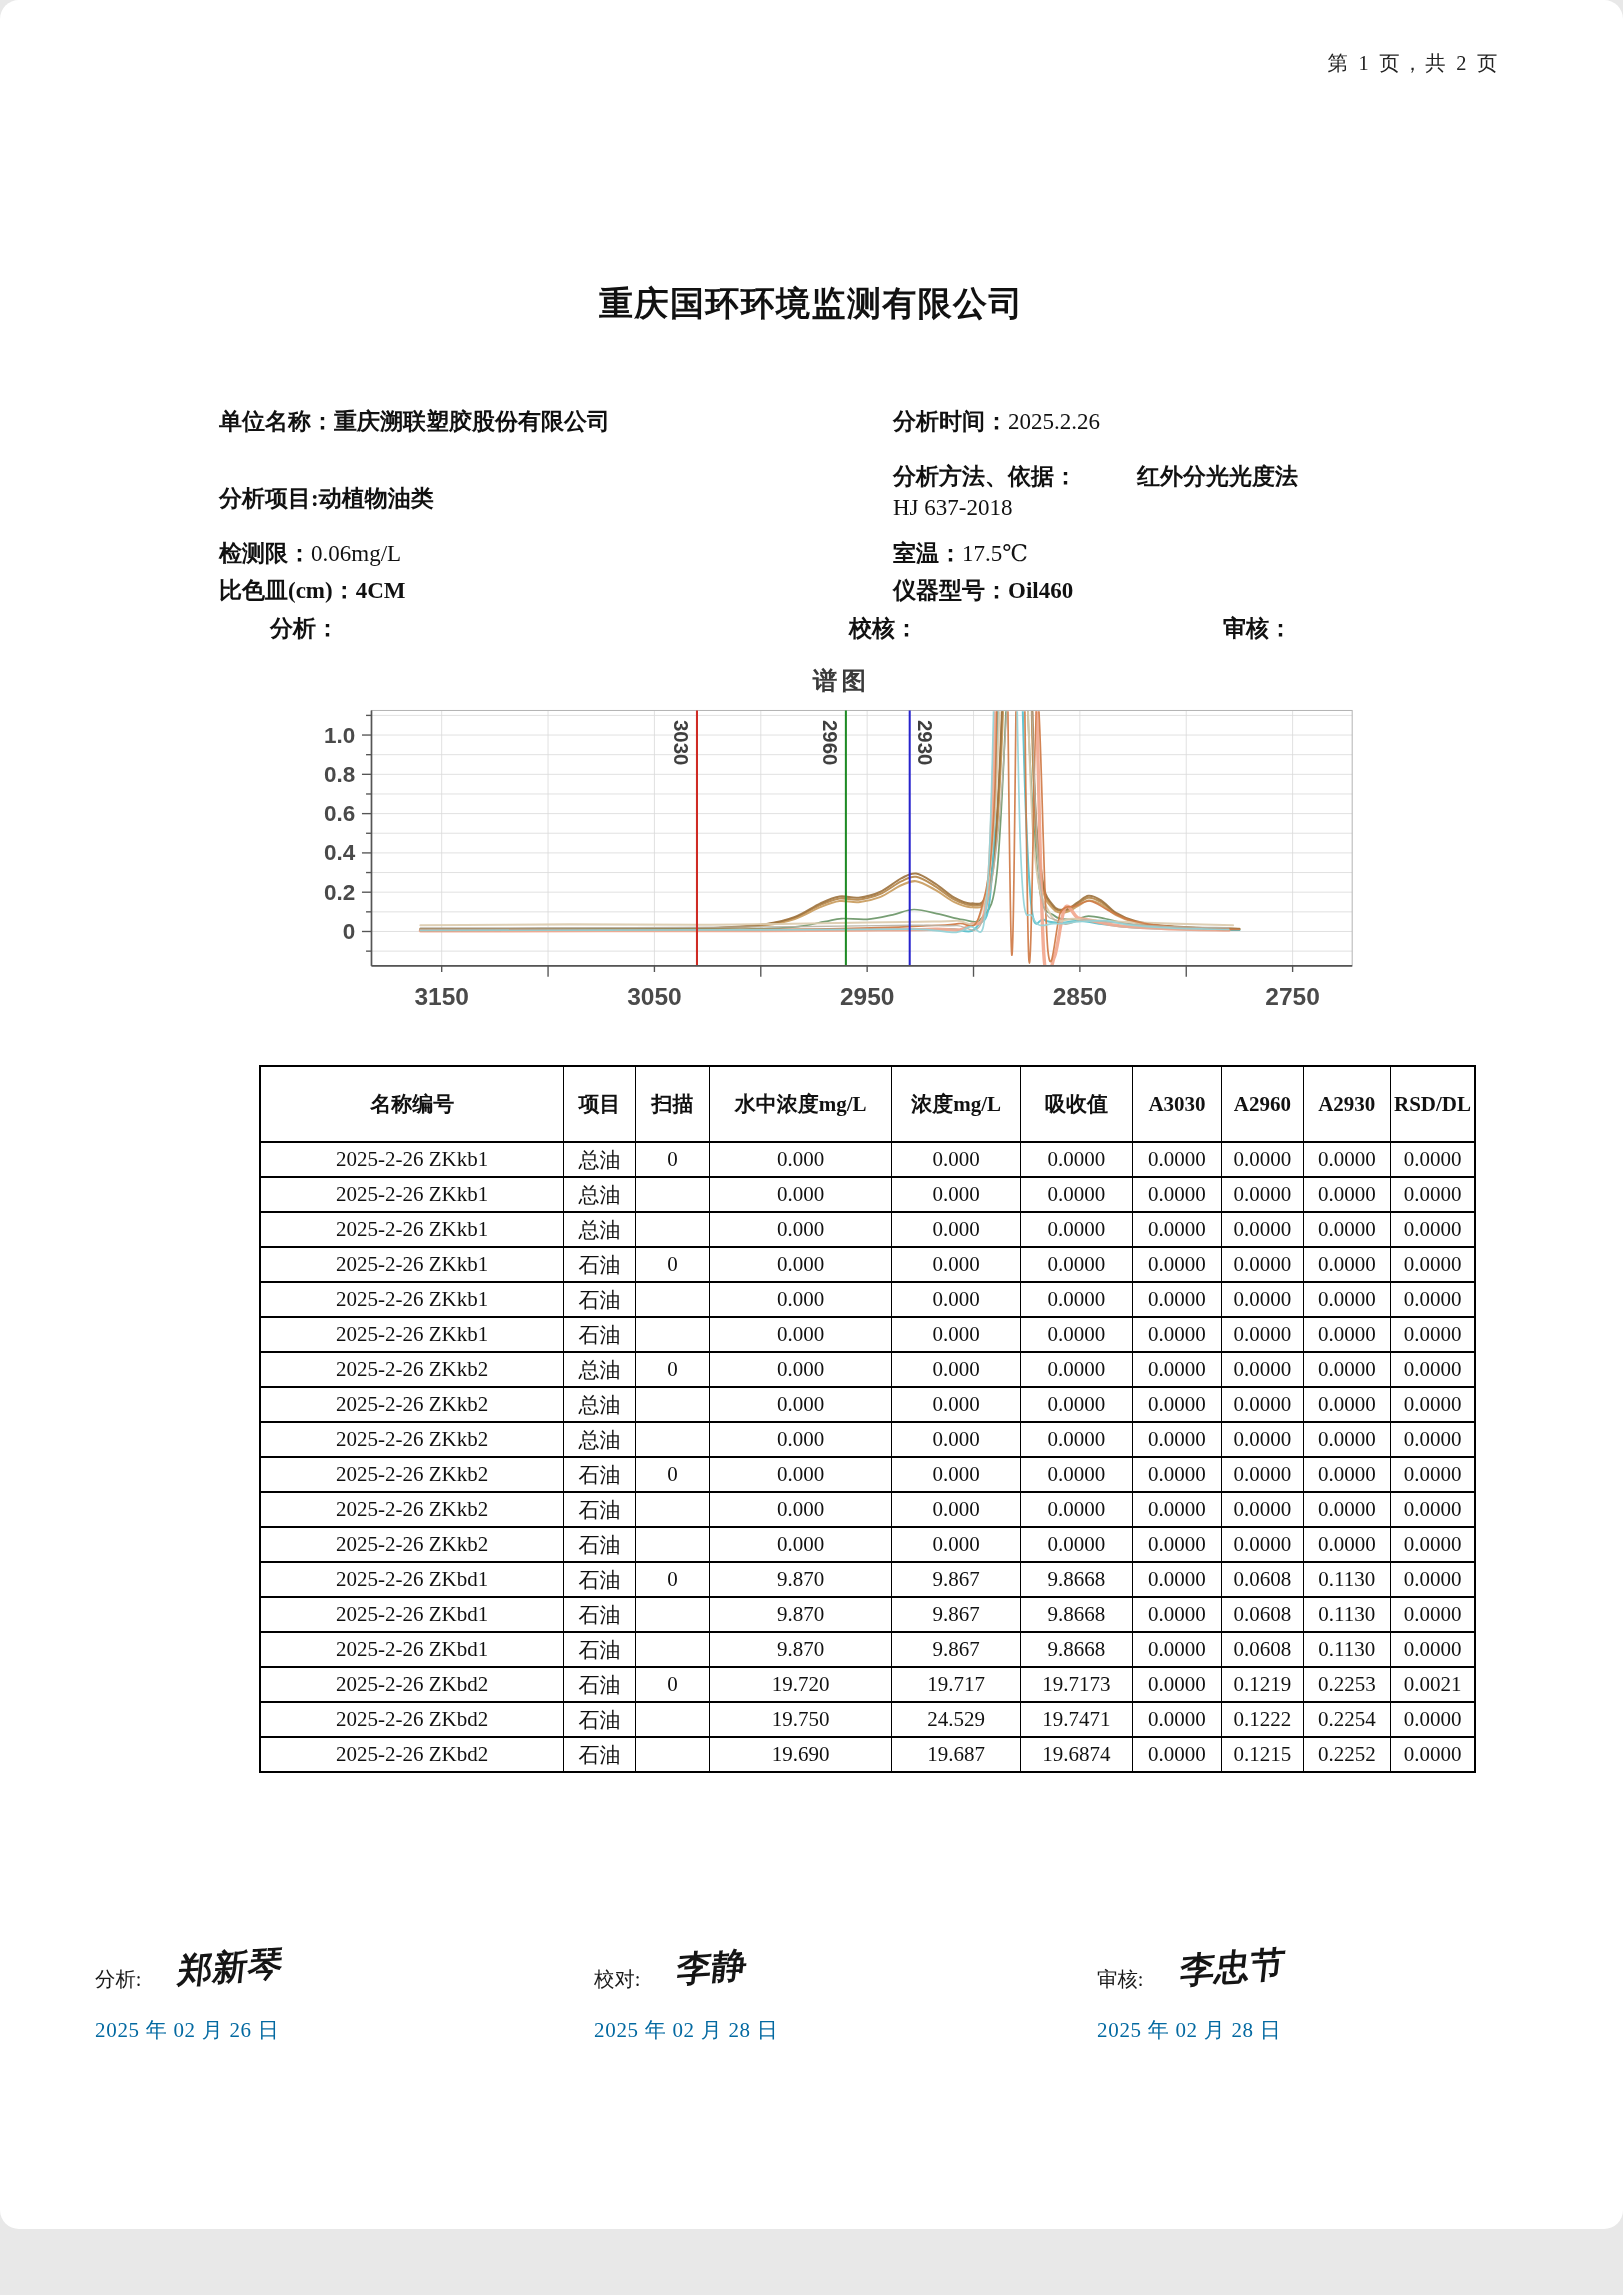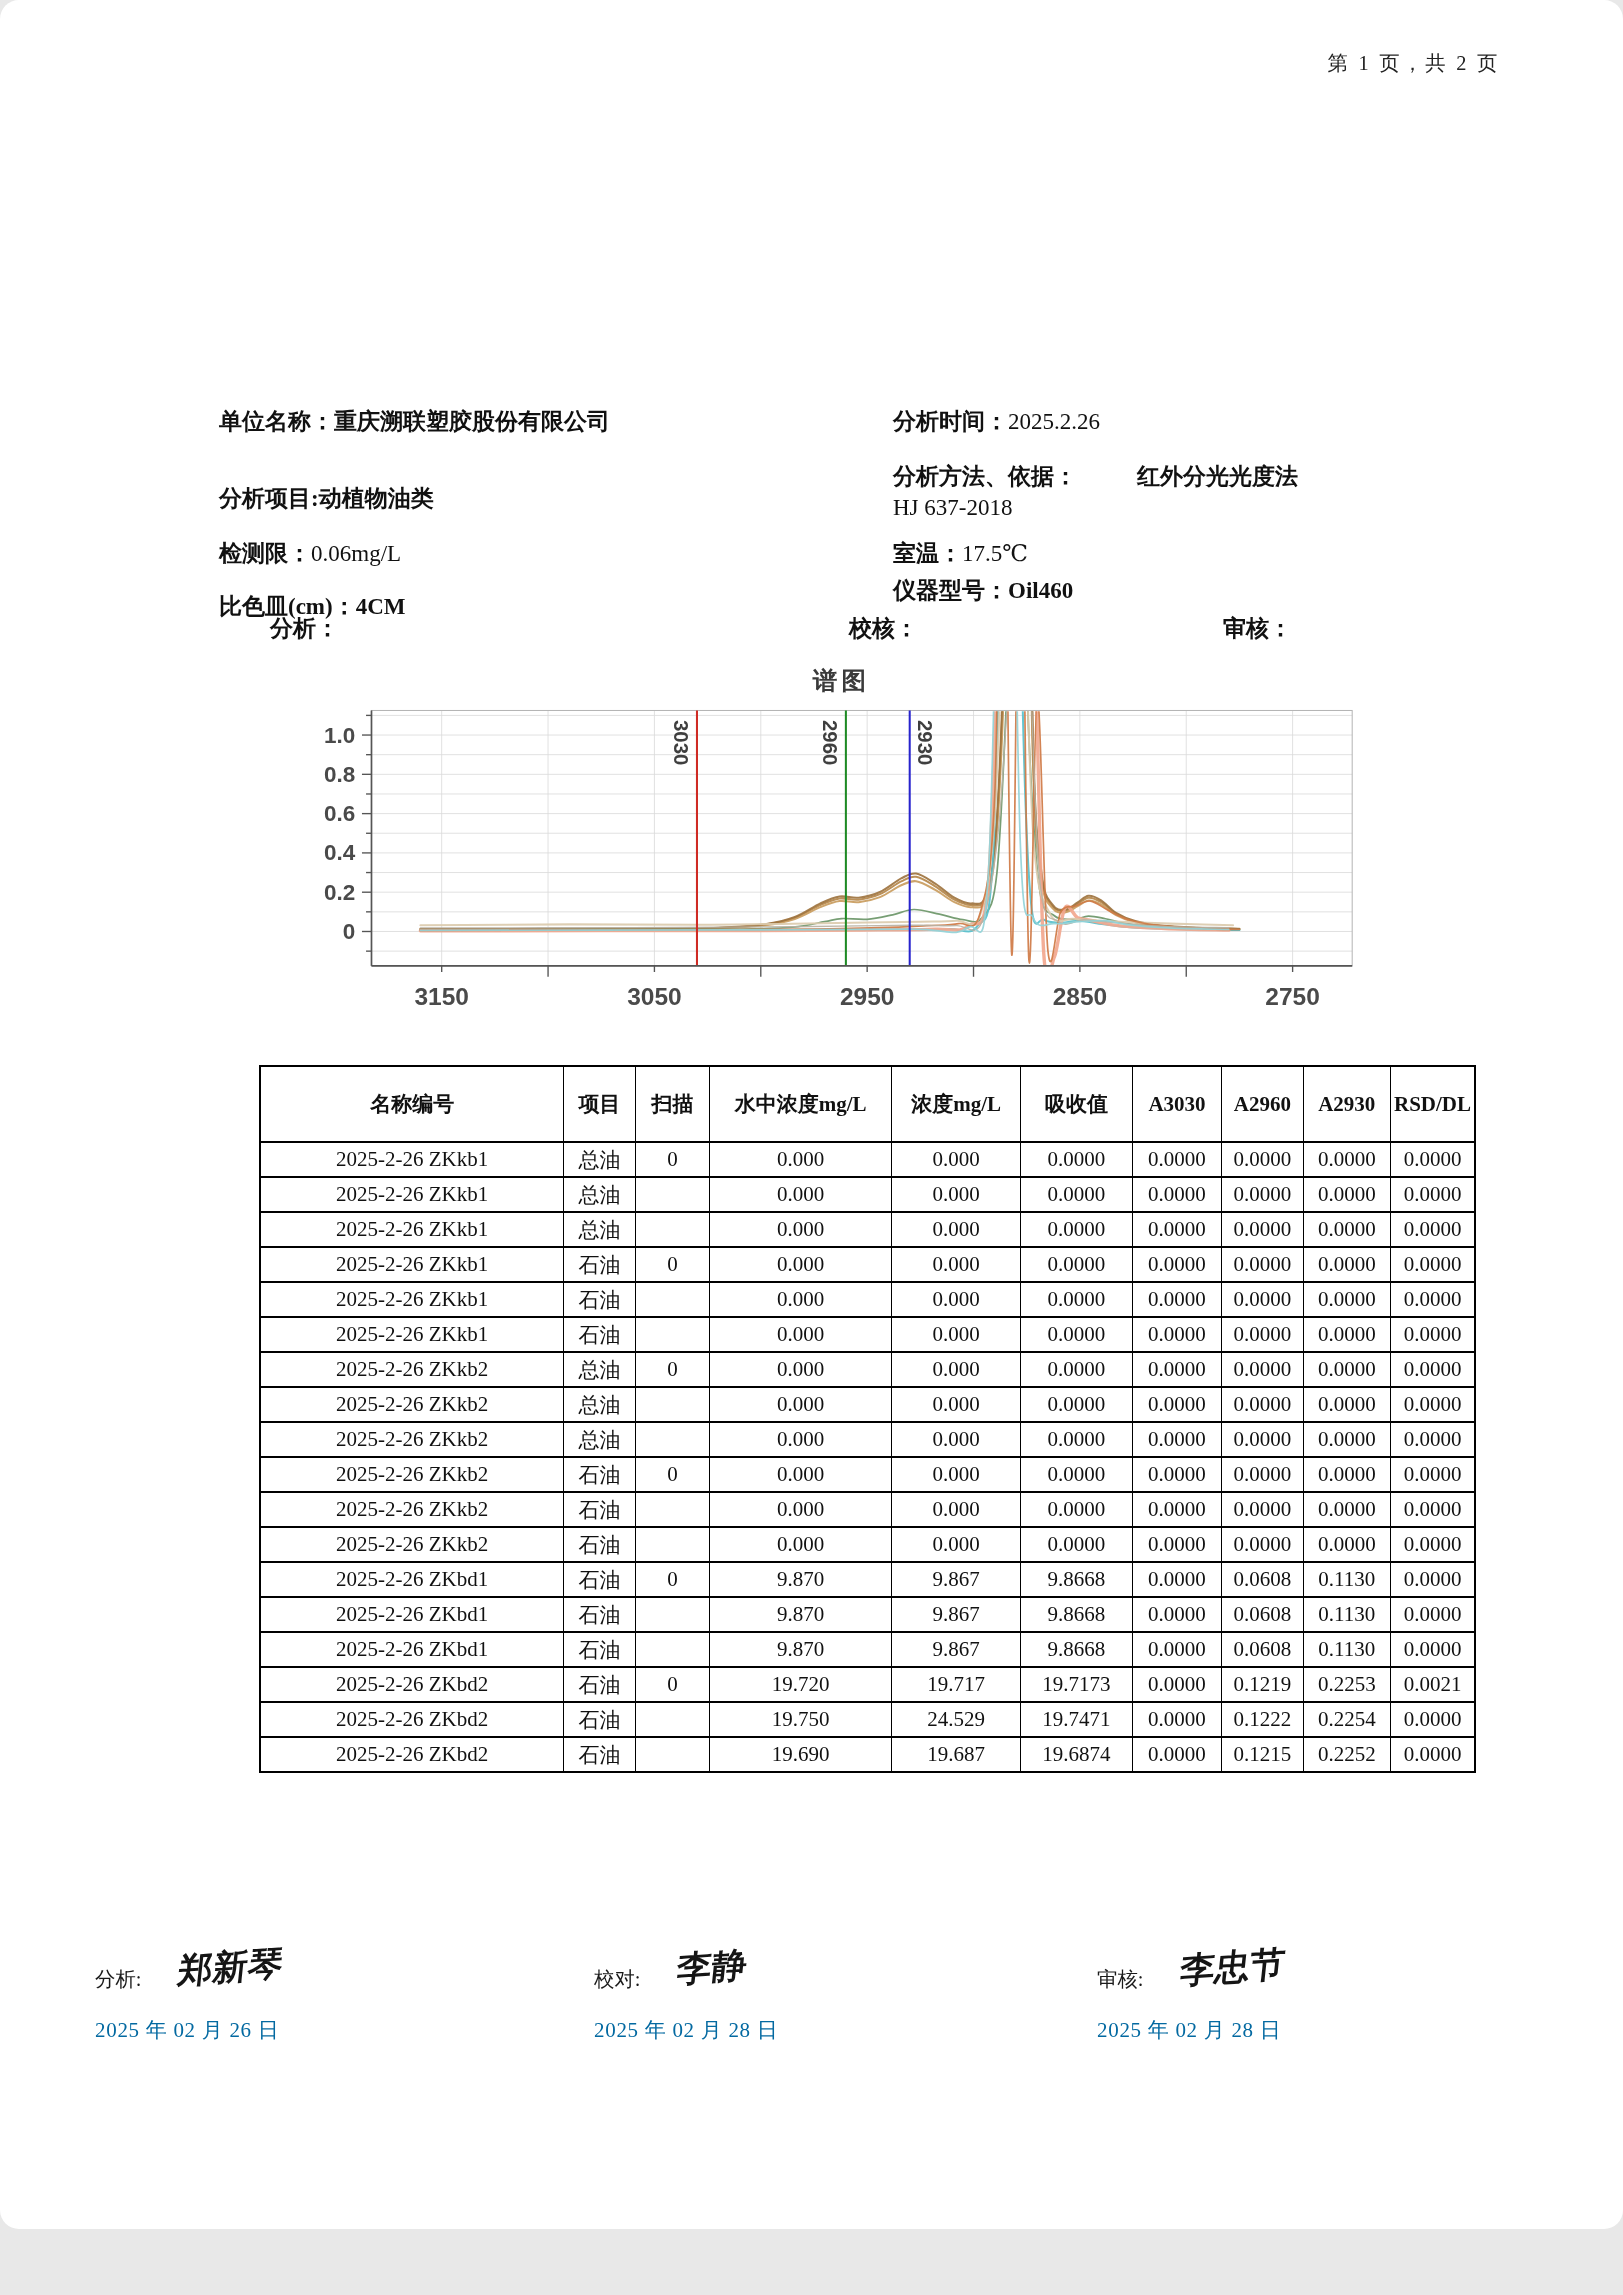--- a/index.html
+++ b/index.html
@@ -13,21 +13,21 @@
   .info-item{position:absolute;font-size:23px;font-weight:bold;white-space:nowrap;}
   .info-item .val-normal{font-weight:normal;}
   .pos-unit{left:219px;top:406px;}
   .pos-time{left:893px;top:406px;}
   .pos-method{left:893px;top:461px;}
   .pos-method .gap{display:inline-block;width:60px;}
   .pos-standard{left:893px;top:495px;font-weight:normal;}
   .pos-item{left:219px;top:483px;}
   .pos-limit{left:219px;top:538px;}
   .pos-temp{left:893px;top:538px;}
-  .pos-cuvette{left:219px;top:575px;margin-top:16px;}
+  .pos-cuvette{left:219px;top:575px;}
   .pos-instrument{left:893px;top:575px;}
   .pos-analyst{left:270px;top:613px;}
   .pos-checker{left:849px;top:613px;}
   .pos-reviewer{left:1223px;top:613px;}
   .chart-wrap{position:absolute;left:286px;top:656px;width:1104px;height:395px;}
   table.results{
     position:absolute;left:219px;top:1065px;width:1217px;
     border-collapse:collapse;table-layout:fixed;
     font-size:21px;text-align:center;
   }
@@ -50,20 +50,21 @@
   }
   .sig-date{font-size:21px;margin-top:17.7px;letter-spacing:0.7px;color:#0369a1;}
 </style>
 </head>
 <body>
 
 <div class="page">
 
   <div class="page-num">第 1 页，共 2 页</div>
 
+  <div class="title">重庆国环环境监测有限公司</div>
 
   <div class="info-item pos-unit">
     <span>单位名称：</span><span>重庆溯联塑胶股份有限公司</span>
   </div>
   <div class="info-item pos-time">
     <span>分析时间：</span><span class="val-normal">2025.2.26</span>
   </div>
   <div class="info-item pos-item">
     <span>分析项目:</span><span>动植物油类</span>
   </div>

